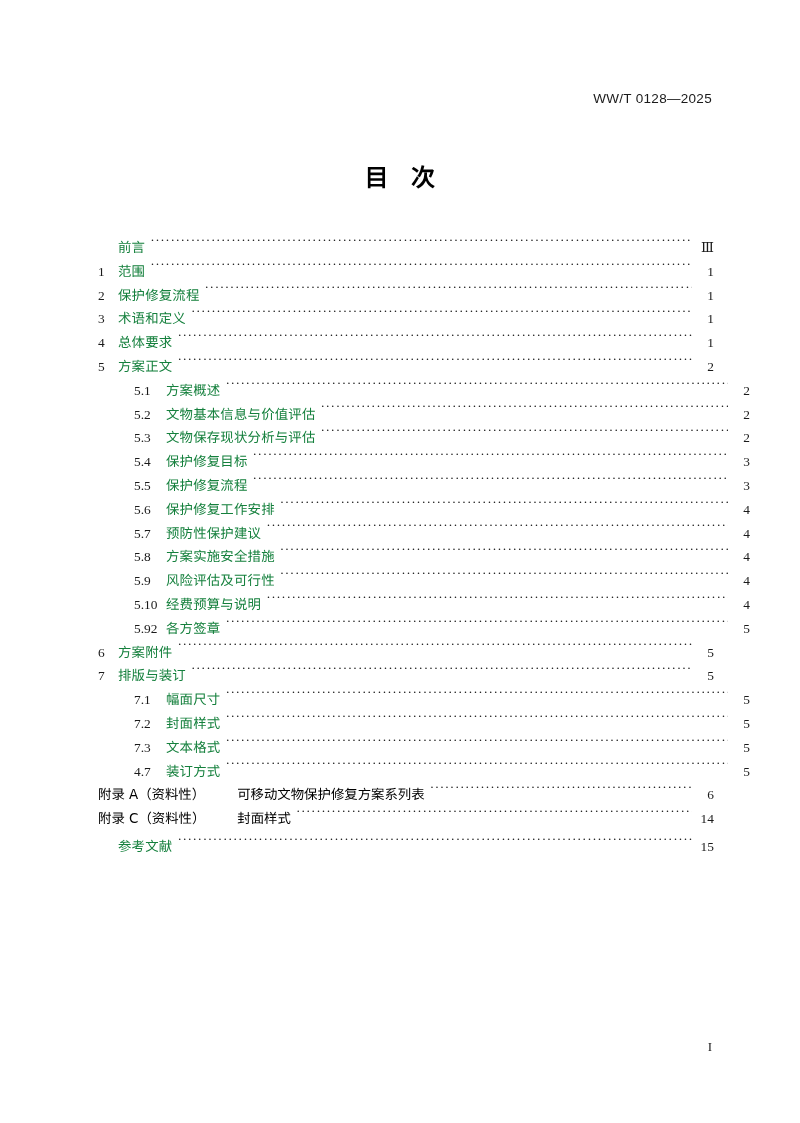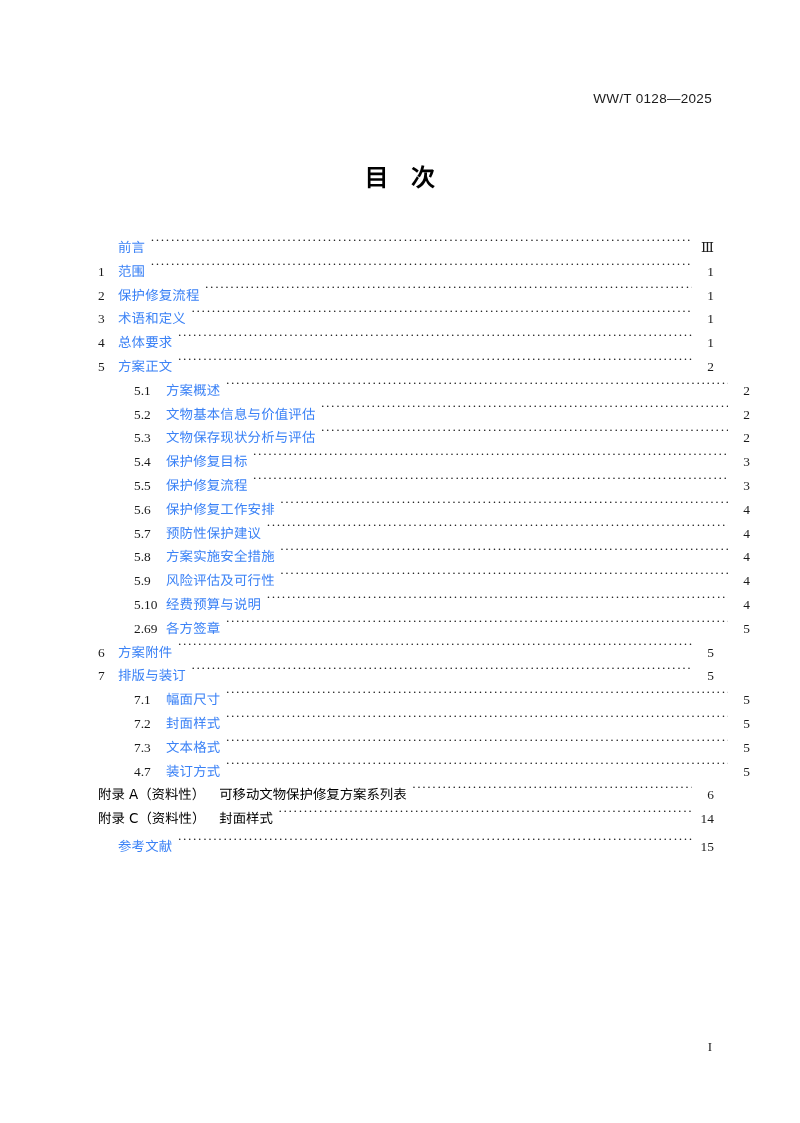--- a/index.html
+++ b/index.html
@@ -87,38 +87,38 @@
     color: #1a1a1a;
   }
   
   .lvl-0 .toc-num { min-width: 20px; }
   .lvl-1 .toc-num { min-width: 32px; }
 
   .toc-label {
     flex: 0 0 auto;
     font-family: "DejaVu Sans", "Liberation Sans", sans-serif;
     font-size: 13.4px;
-    color: #3b82f6;
+    color: #15803d;
     letter-spacing: 0.2px;
   }
 
   
   .annex-tag {
     flex: 0 0 auto;
     font-family: "DejaVu Sans", "Liberation Sans", sans-serif;
     font-size: 13.4px;
     color: #000000;
     text-align: right;
   }
   .annex-caption {
     flex: 0 0 auto;
     font-family: "DejaVu Sans", "Liberation Sans", sans-serif;
     font-size: 13.4px;
     color: #000000;
-    margin-left: 14px;
+    margin-left: 32px;
   }
 
   .toc-dots {
     flex: 1 1 auto;
     overflow: hidden;
     margin: 0 4px 0 5px;
     position: relative;
     height: 1em;
   }
   .toc-dots::after {
@@ -257,21 +257,21 @@
         <span class="toc-dots"></span>
         <span class="toc-page">4</span>
       </div>
       <div class="toc-row lvl-1">
         <span class="toc-num">5.10</span>
         <span class="toc-label">经费预算与说明</span>
         <span class="toc-dots"></span>
         <span class="toc-page">4</span>
       </div>
       <div class="toc-row lvl-1">
-        <span class="toc-num">2.69</span>
+        <span class="toc-num">5.92</span>
         <span class="toc-label">各方签章</span>
         <span class="toc-dots"></span>
         <span class="toc-page">5</span>
       </div>
       <div class="toc-row lvl-0">
         <span class="toc-num">6</span>
         <span class="toc-label">方案附件</span>
         <span class="toc-dots"></span>
         <span class="toc-page">5</span>
       </div>

